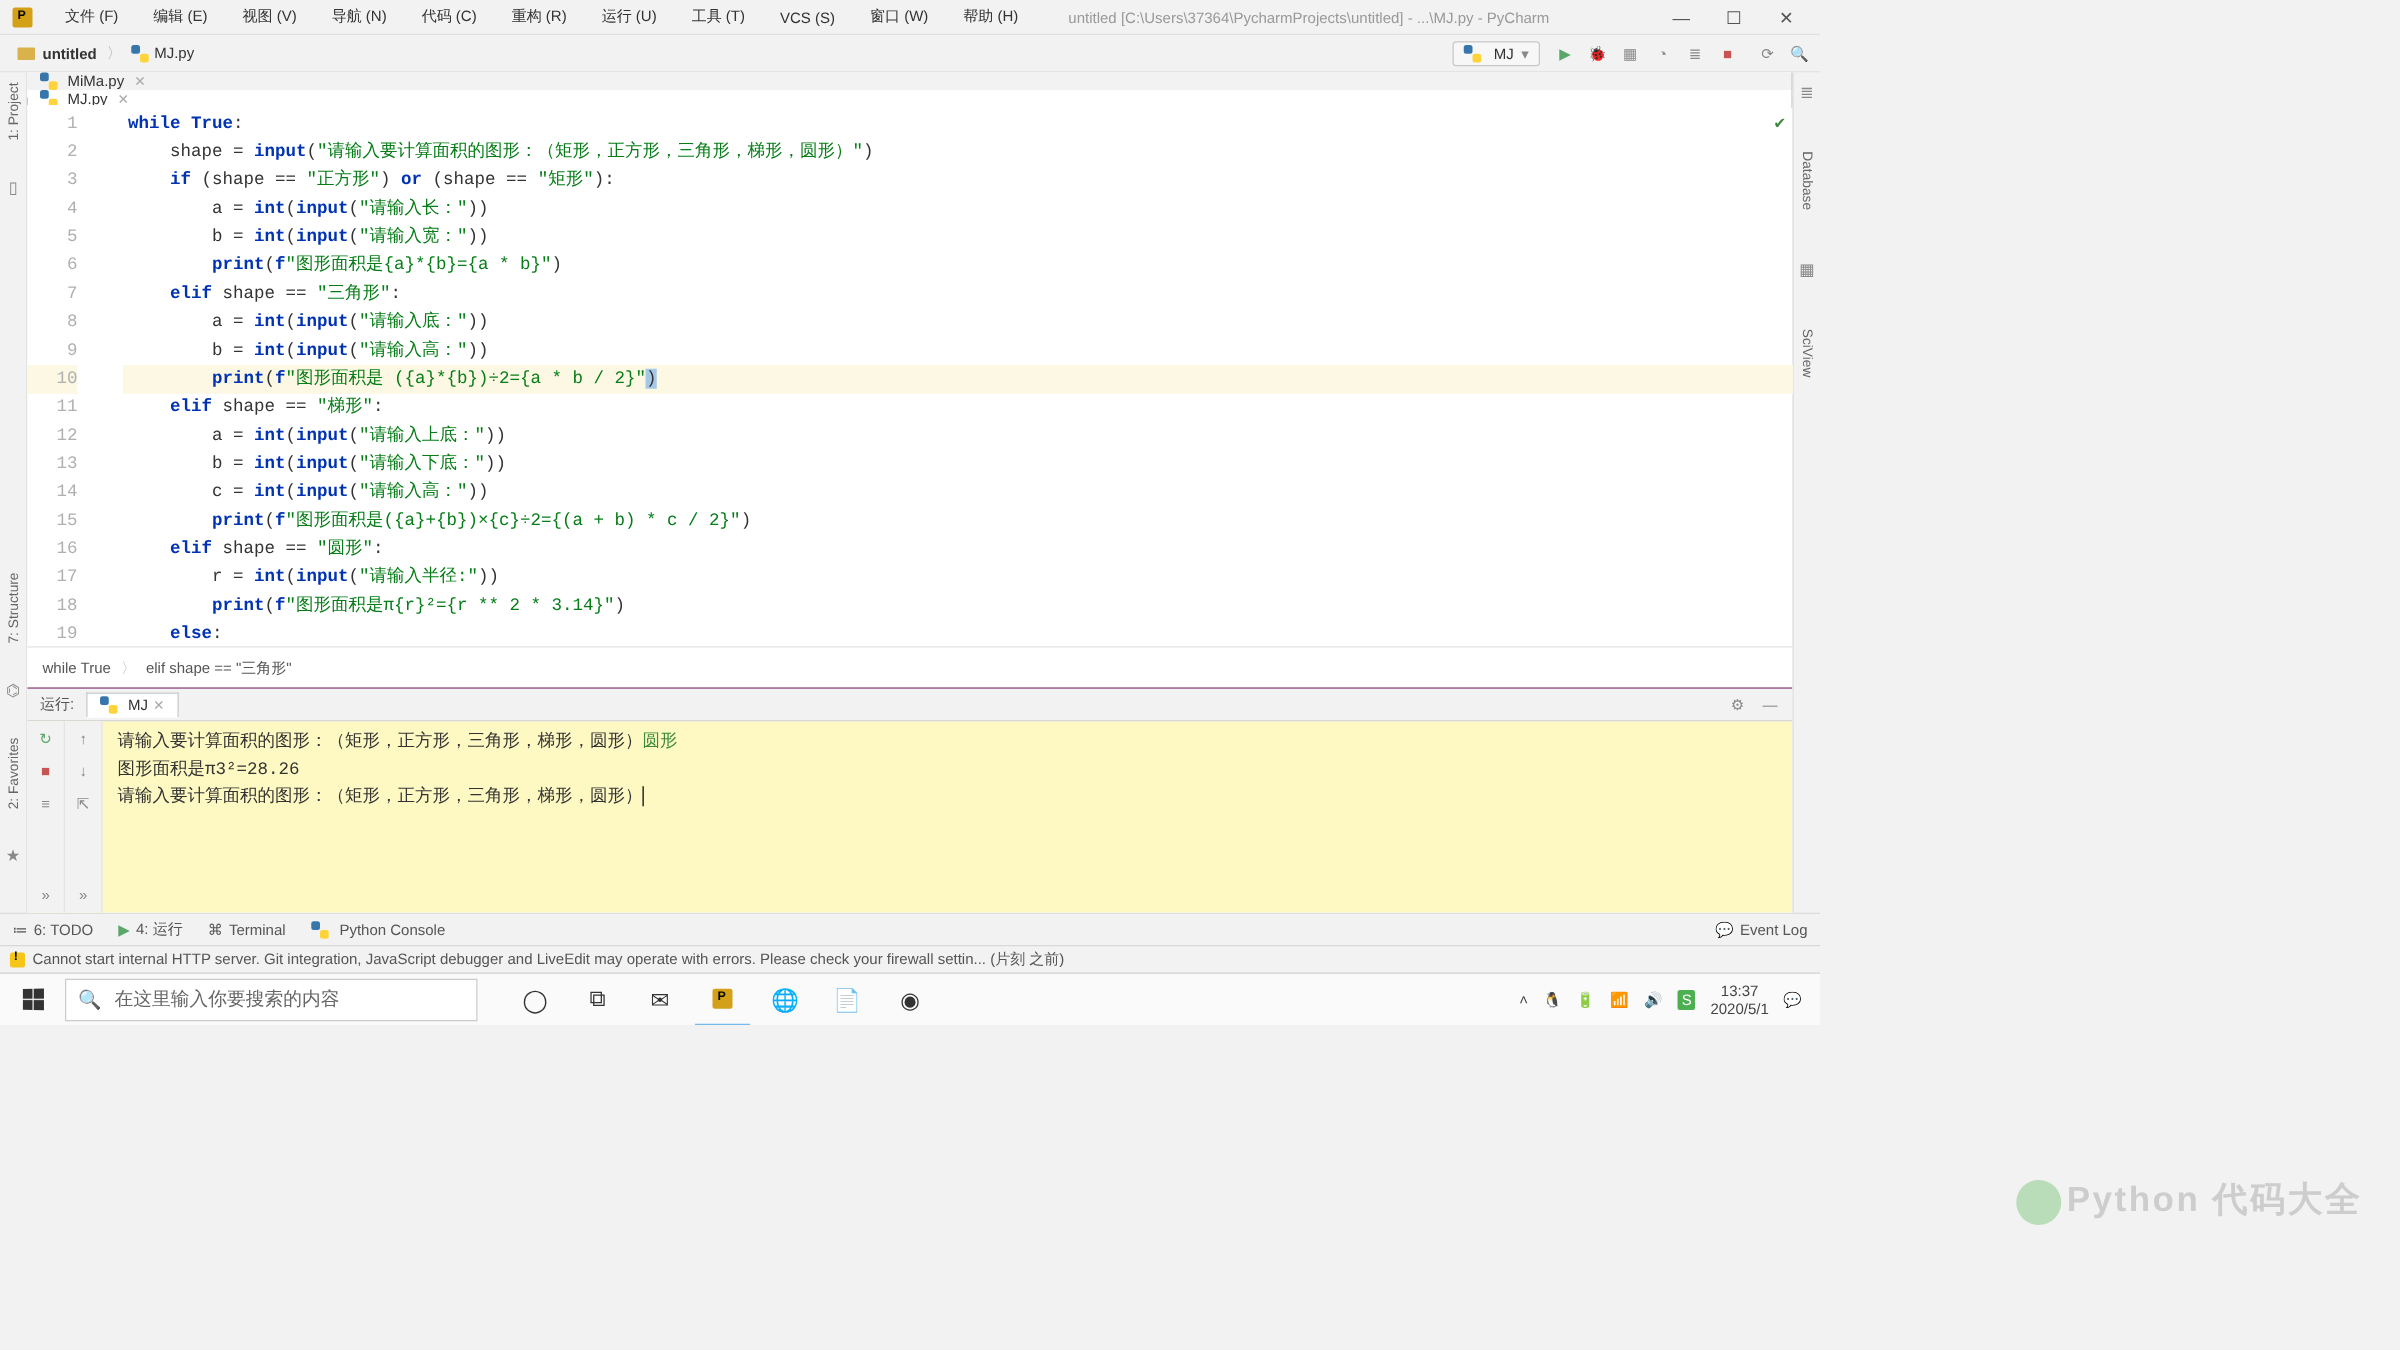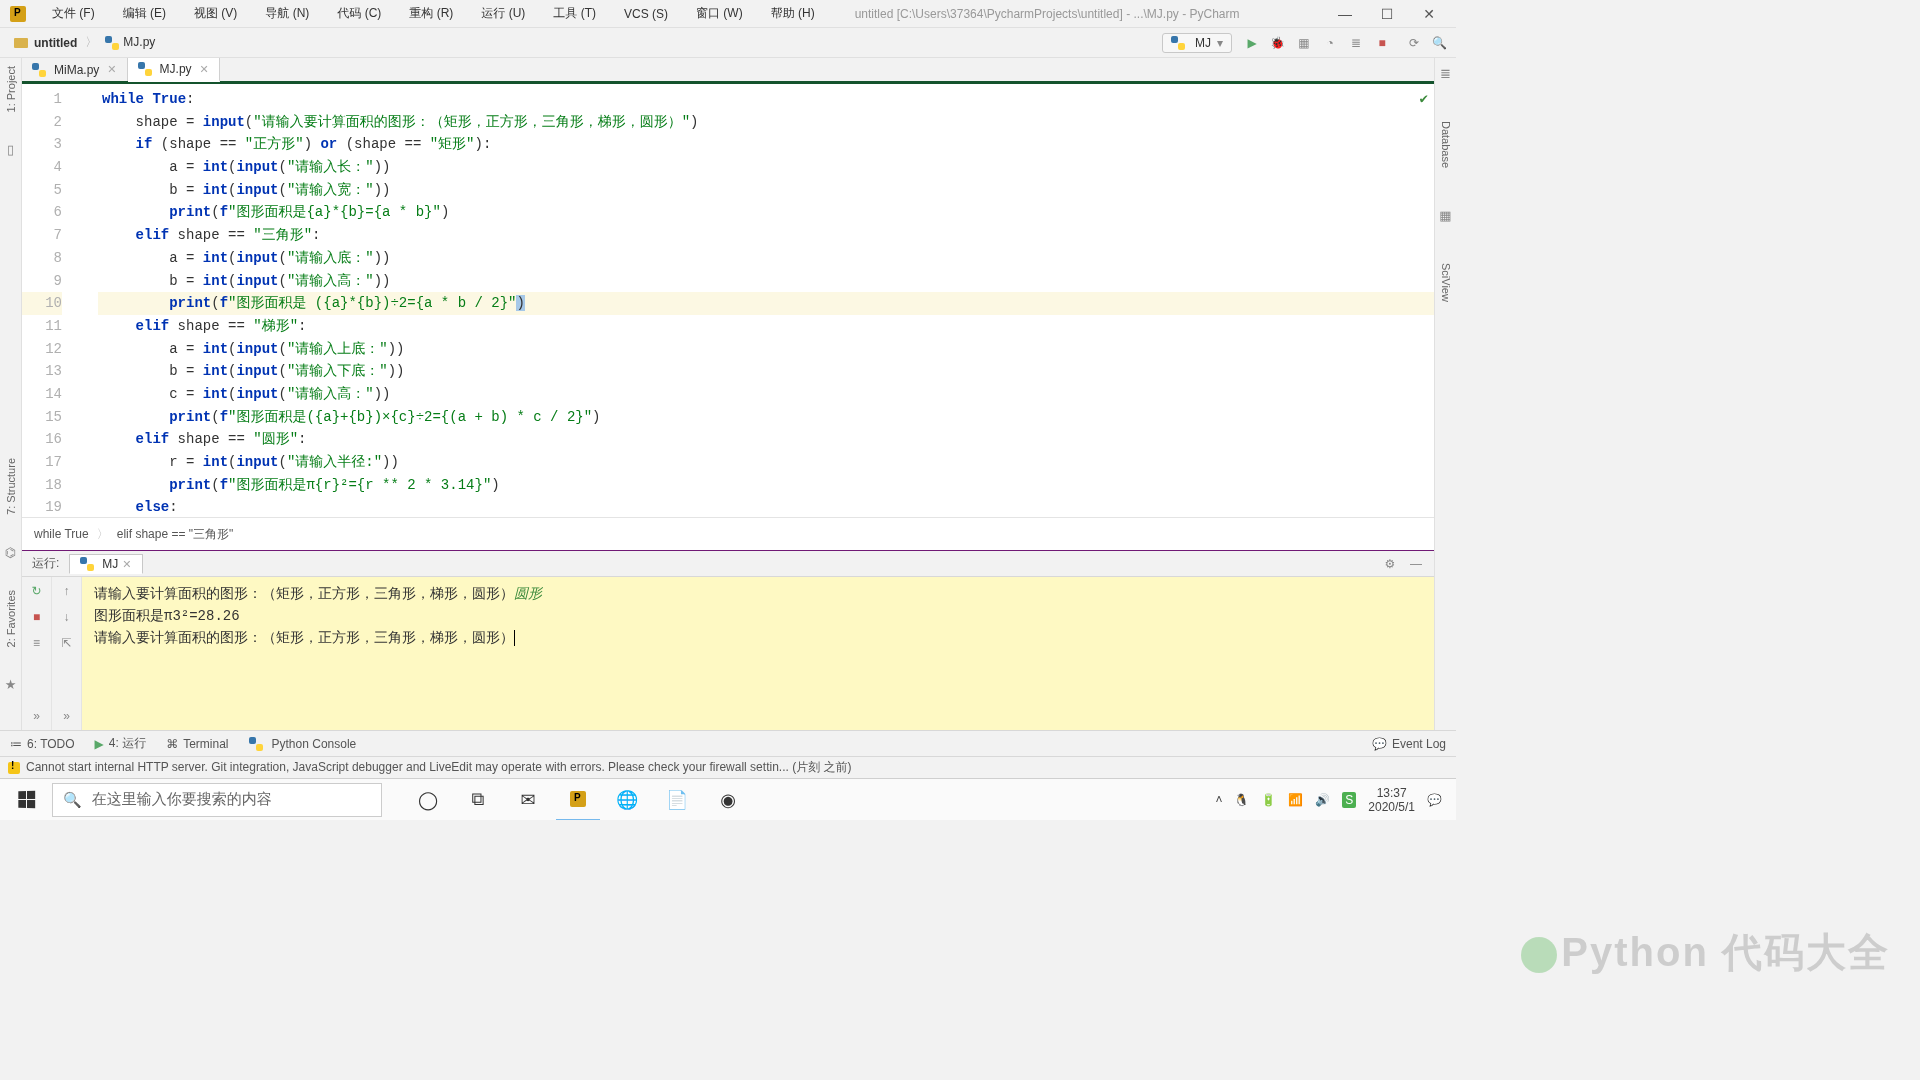--- a/index.html
+++ b/index.html
@@ -54,21 +54,21 @@
   display:flex; flex-direction:column; align-items:center; padding-top:8px; gap:30px;
 }
 .side-strip-right {
   width:22px; background:#f2f2f2; border-left:1px solid #e0e0e0;
   display:flex; flex-direction:column; align-items:center; padding-top:8px; gap:40px;
 }
 .v-label { writing-mode: vertical-rl; transform:rotate(180deg); font-size:11px; color:#666; cursor:pointer;}
 .v-label-r { writing-mode: vertical-rl; font-size:11px; color:#666; cursor:pointer;}
 .strip-ico { font-size:13px;color:#888;cursor:pointer;}
 .editor-area { flex:1; display:flex; flex-direction:column; background:#fff; min-width:0;}
-.tabs { display:flex; height:26px; background:#f2f2f2; border-bottom:3px solid #14532d;}
+.tabs { display:flex; height:26px; background:#f2f2f2; border-bottom:6px solid #14532d;flex-direction:column;}
 .tab { display:flex;align-items:center;padding:0 10px;border-right:1px solid #d0d0d0;gap:4px;cursor:pointer;font-size:12px;position:relative;}
 .tab.active { background:#fff; border-bottom:2px solid #fff;margin-bottom:-1px;}
 .tab .close { color:#aaa; margin-left:4px;font-size:11px;}
 .code-wrap { flex:1; display:flex; overflow:hidden;font-family:"Consolas","Courier New",monospace;font-size:14px;line-height:22.7px;}
 .gutter { width:56px;text-align:right;padding:4px 16px 4px 0;color:#b0b0b0;background:#fff;border-right:0;user-select:none;position:relative;}
 .gutter .ln { height:22.7px;}
 .fold-col { width:16px;background:#fff;position:relative;}
 .code { flex:1; padding:4px 0 4px 4px; white-space:pre; overflow:auto;position:relative;}
 .hl-line { background:#fcf8e3;}
 .sel { background:#a6c8e8;}
@@ -79,41 +79,41 @@
 .run-panel { height:180px;display:flex;flex-direction:column;border-top:1px solid #701a75;background:#fef9c3;}
 .run-head { height:26px;display:flex;align-items:center;padding:0 10px;gap:10px;background:#f2f2f2;border-bottom:1px solid #d8d8d8;}
 .run-head .title { color:#555;}
 .run-tab { display:flex;align-items:center;gap:4px;background:#fff;border:1px solid #c8c8c8;border-bottom:1px solid #fff;padding:2px 10px;margin-bottom:-1px;position:relative;}
 .run-tab .close{color:#aaa;font-size:11px;}
 .run-head-right { margin-left:auto;display:flex;gap:10px;}
 .run-body { flex:1;display:flex;}
 .run-ctl { width:30px;background:#f2f2f2;border-right:1px solid #e4e4e4;display:flex;flex-direction:column;align-items:center;padding:6px 0;gap:10px;}
 .run-ctl2 { width:30px;background:#f2f2f2;border-right:1px solid #e4e4e4;display:flex;flex-direction:column;align-items:center;padding:6px 0;gap:10px;}
 .console { flex:1;padding:6px 12px;font-family:"Consolas","Courier New",monospace;font-size:14px;line-height:22px;overflow:auto;}
-.console .userin{color:#3b8a3b;font-style:italic;}
+.console .userin{color:#3b8a3b;}
 .caret { display:inline-block;width:1px;height:16px;background:#000;vertical-align:middle;animation:blink 1s step-end infinite;}
 @keyframes blink{50%{opacity:0;}}
 .bottom-tools { height:26px;background:#f2f2f2;border-top:1px solid #d8d8d8;display:flex;align-items:center;padding:0 10px;gap:20px;}
 .bt-item { display:flex;align-items:center;gap:5px;cursor:pointer;color:#555;}
 .status-bar { height:22px;background:#f2f2f2;border-top:1px solid #d8d8d8;display:flex;align-items:center;padding:0 8px;font-size:12px;color:#555;}
 .status-right { margin-left:auto;display:flex;gap:18px;align-items:center;margin-top:45px;}
 .taskbar { height:42px;background:#fafafa;border-top:1px solid #cfcfcf;display:flex;align-items:center;padding:0 4px;gap:4px;}
 .start { width:44px;height:42px;display:flex;align-items:center;justify-content:center;}
 .win-logo{display:grid;grid-template-columns:8px 8px;grid-template-rows:8px 8px;gap:1px;transform:perspective(40px) rotateY(-8deg);}
 .win-logo span{background:#333;}
 .search-box { flex:0 0 330px;height:34px;border:1px solid #ccc;background:#fff;display:flex;align-items:center;padding:0 10px;gap:10px;font-size:15px;color:#666;}
 .tb-apps { display:flex;gap:6px;margin-left:20px;}
 .tb-app { width:44px;height:42px;display:flex;align-items:center;justify-content:center;font-size:18px;cursor:pointer;}
 .tb-app.active{border-bottom:2px solid #76b9ed;}
 .systray { margin-left:auto;display:flex;align-items:center;gap:12px;padding:0 10px;font-size:12px;color:#444;}
 .clock { text-align:center;line-height:14px;}
 .checkmark{position:absolute;right:4px;top:90px;color:#3b8a3b;font-size:14px;}
 .warn-ico{display:inline-block;width:12px;height:12px;background:#f5c518;border-radius:2px;position:relative;}
 .warn-ico::after{content:"!";position:absolute;left:3px;top:-2px;font-size:10px;color:#000;font-weight:bold;}
-.watermark{position:absolute;right:30px;bottom:100px;font-size:40px;color:rgba(120,120,120,0.3);font-weight:bold;pointer-events:none;letter-spacing:2px;}
+.watermark{position:absolute;right:30px;bottom:100px;font-size:28px;color:rgba(120,120,120,0.3);font-weight:bold;pointer-events:none;letter-spacing:2px;}
 .watermark .bub{display:inline-block;width:36px;height:36px;background:rgba(80,180,80,0.35);border-radius:50%;vertical-align:middle;margin-right:4px;}
 </style>
 </head>
 <body>
 
 <div class="menubar">
   <div class="app-icon"></div>
   <div class="menu-item">文件 (F)</div>
   <div class="menu-item">编辑 (E)</div>
   <div class="menu-item">视图 (V)</div>

